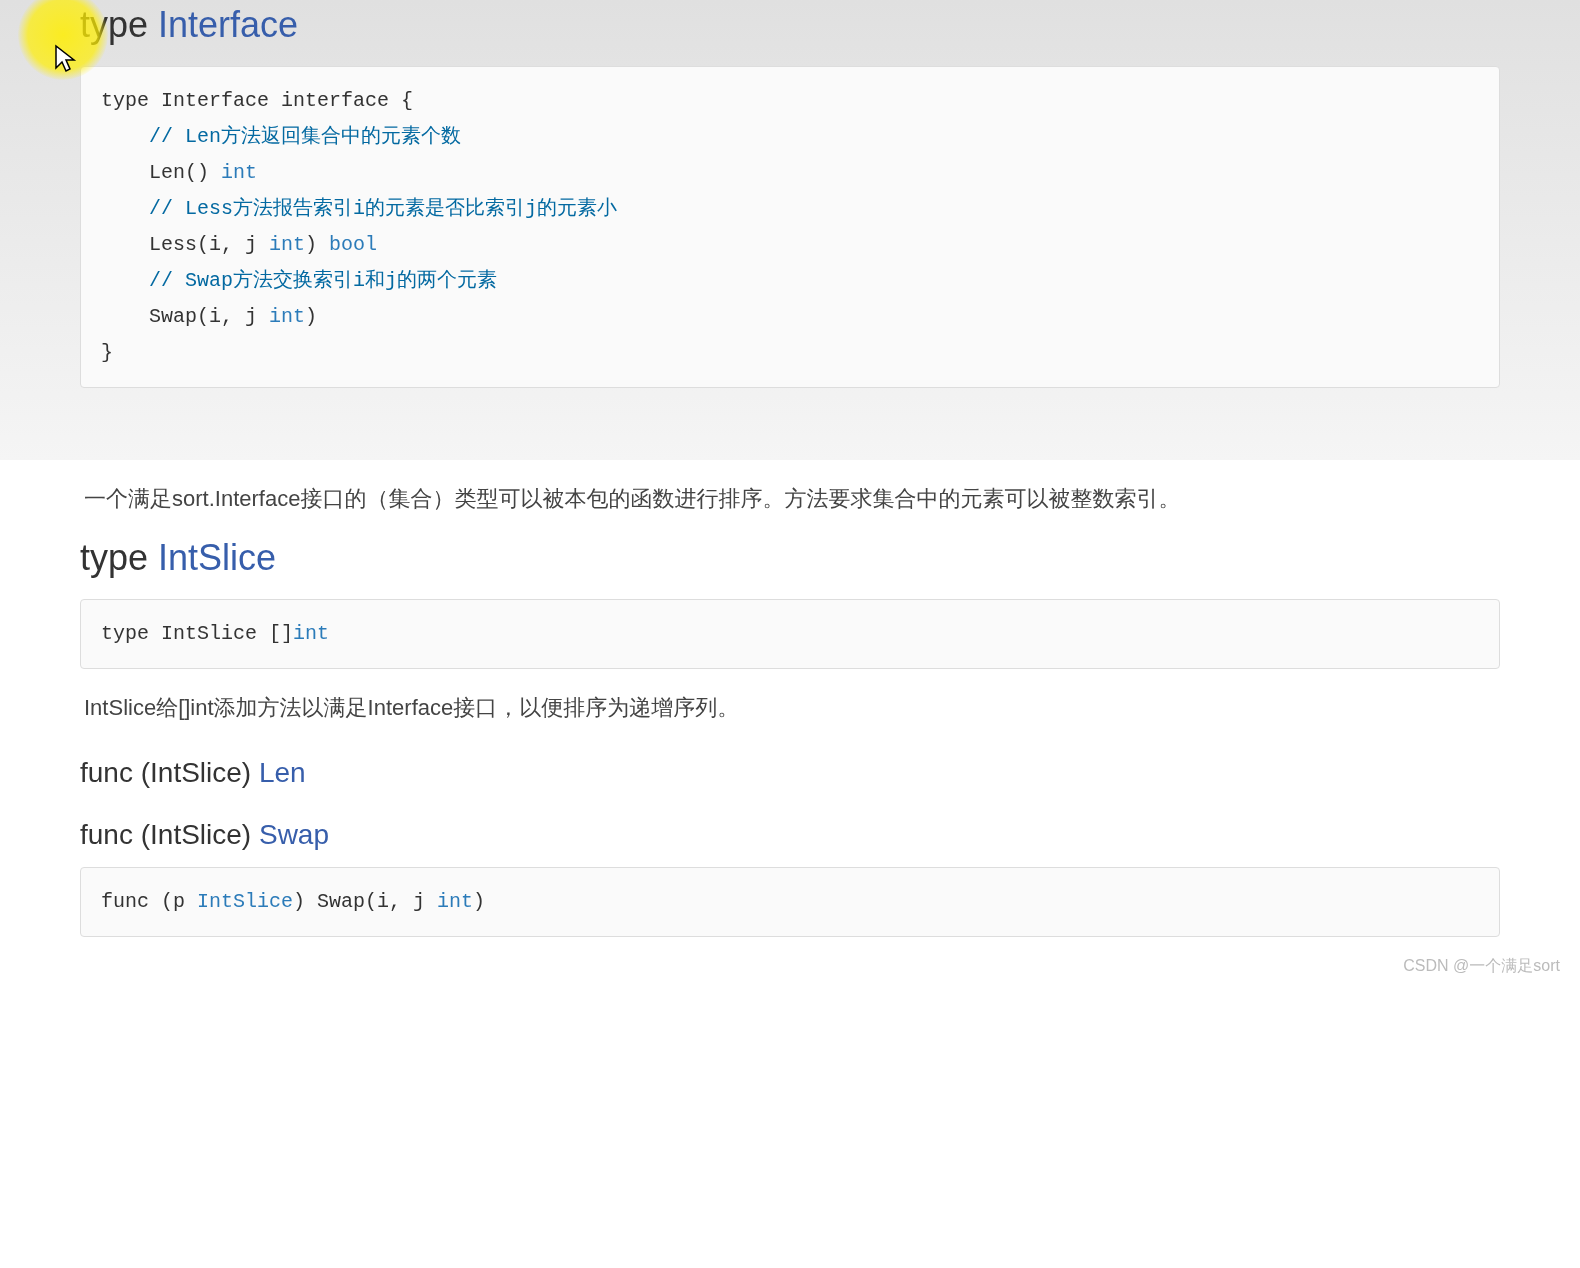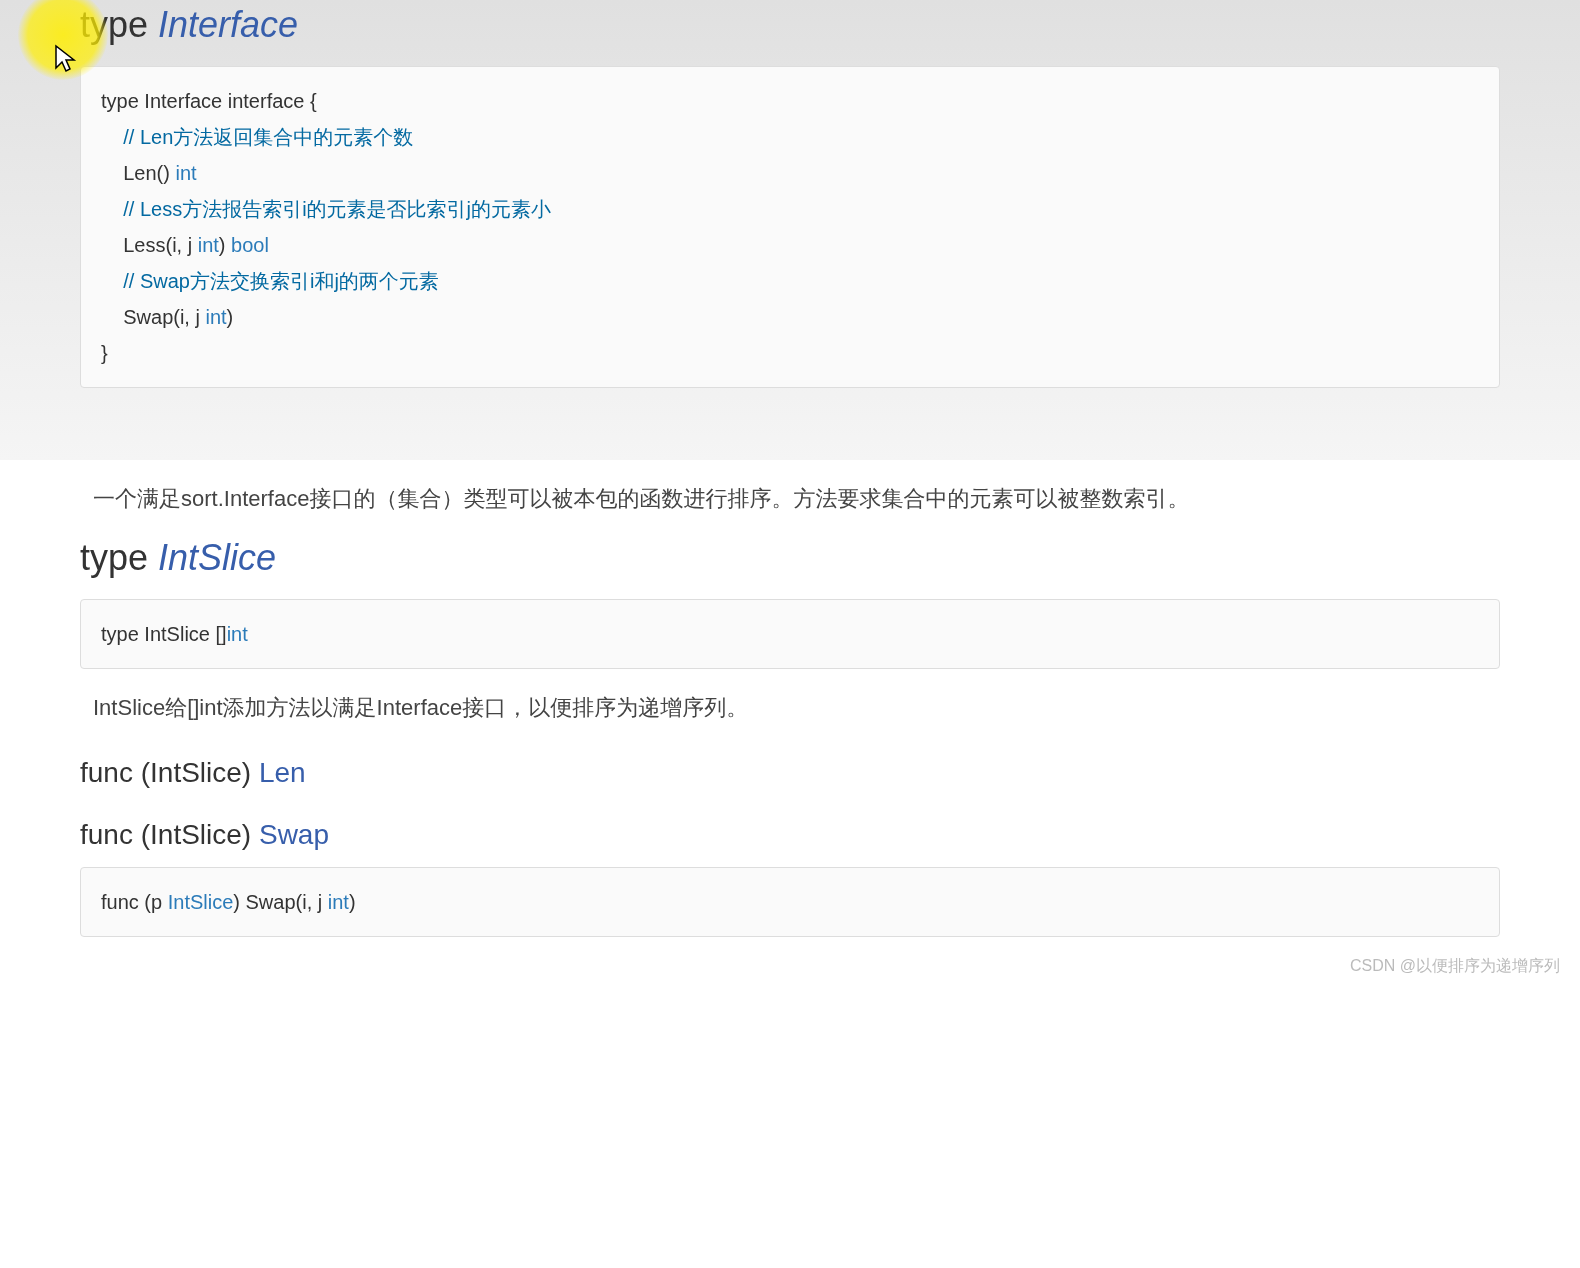--- a/index.html
+++ b/index.html
@@ -25,59 +25,58 @@
       margin-bottom: 20px;
     }
     h2.type-heading {
       font-size: 36px;
       font-weight: 400;
       color: #333;
       margin: 0 0 20px 0;
     }
     h2.type-heading .type-name {
       color: #375eab;
-      font-style: italic;
     }
     h3.func-heading {
       font-size: 28px;
       font-weight: 400;
       color: #333;
       margin: 30px 0 16px 0;
     }
     h3.func-heading .func-name {
       color: #375eab;
       margin-top: 16px;
     }
     .code-block {
       background: #fafafa;
       border: 1px solid #ddd;
       border-radius: 4px;
       padding: 16px 20px;
       margin: 12px 0;
-      font-family: Liberation Sans, sans-serif;
+      font-family: Liberation Mono, monospace;
       font-size: 20px;
       line-height: 1.8;
       white-space: pre;
       overflow-x: auto;
       color: #333;
     }
     .code-block .type {
       color: #2b7bb9;
     }
     .code-block .comment {
       color: #0369a1;
     }
     .code-block .ident {
       color: #2b7bb9;
     }
     p.desc {
       font-size: 22px;
       line-height: 1.7;
       color: #444;
-      margin: 20px 13px;
+      margin: 20px 4px;
     }
     .highlight-circle {
       position: absolute;
       left: 18px;
       top: -10px;
       width: 90px;
       height: 90px;
       background: radial-gradient(circle, rgba(255,238,0,0.85) 0%, rgba(255,238,0,0.7) 55%, rgba(255,238,0,0) 72%);
       border-radius: 50%;
       z-index: 5;
@@ -137,13 +136,13 @@
     <span>func (IntSlice) </span><span class="func-name">Len</span>
   </h3>
 
   <h3 class="func-heading">
     <span>func (IntSlice) </span><span class="func-name">Swap</span>
   </h3>
 
   <div class="code-block">func (p <span class="ident">IntSlice</span>) Swap(i, j <span class="type">int</span>)</div>
 </div>
 
-<div class="watermark">CSDN @以便排序为递增序列</div>
+<div class="watermark">CSDN @一个满足sort</div>
 
 </body></html>

